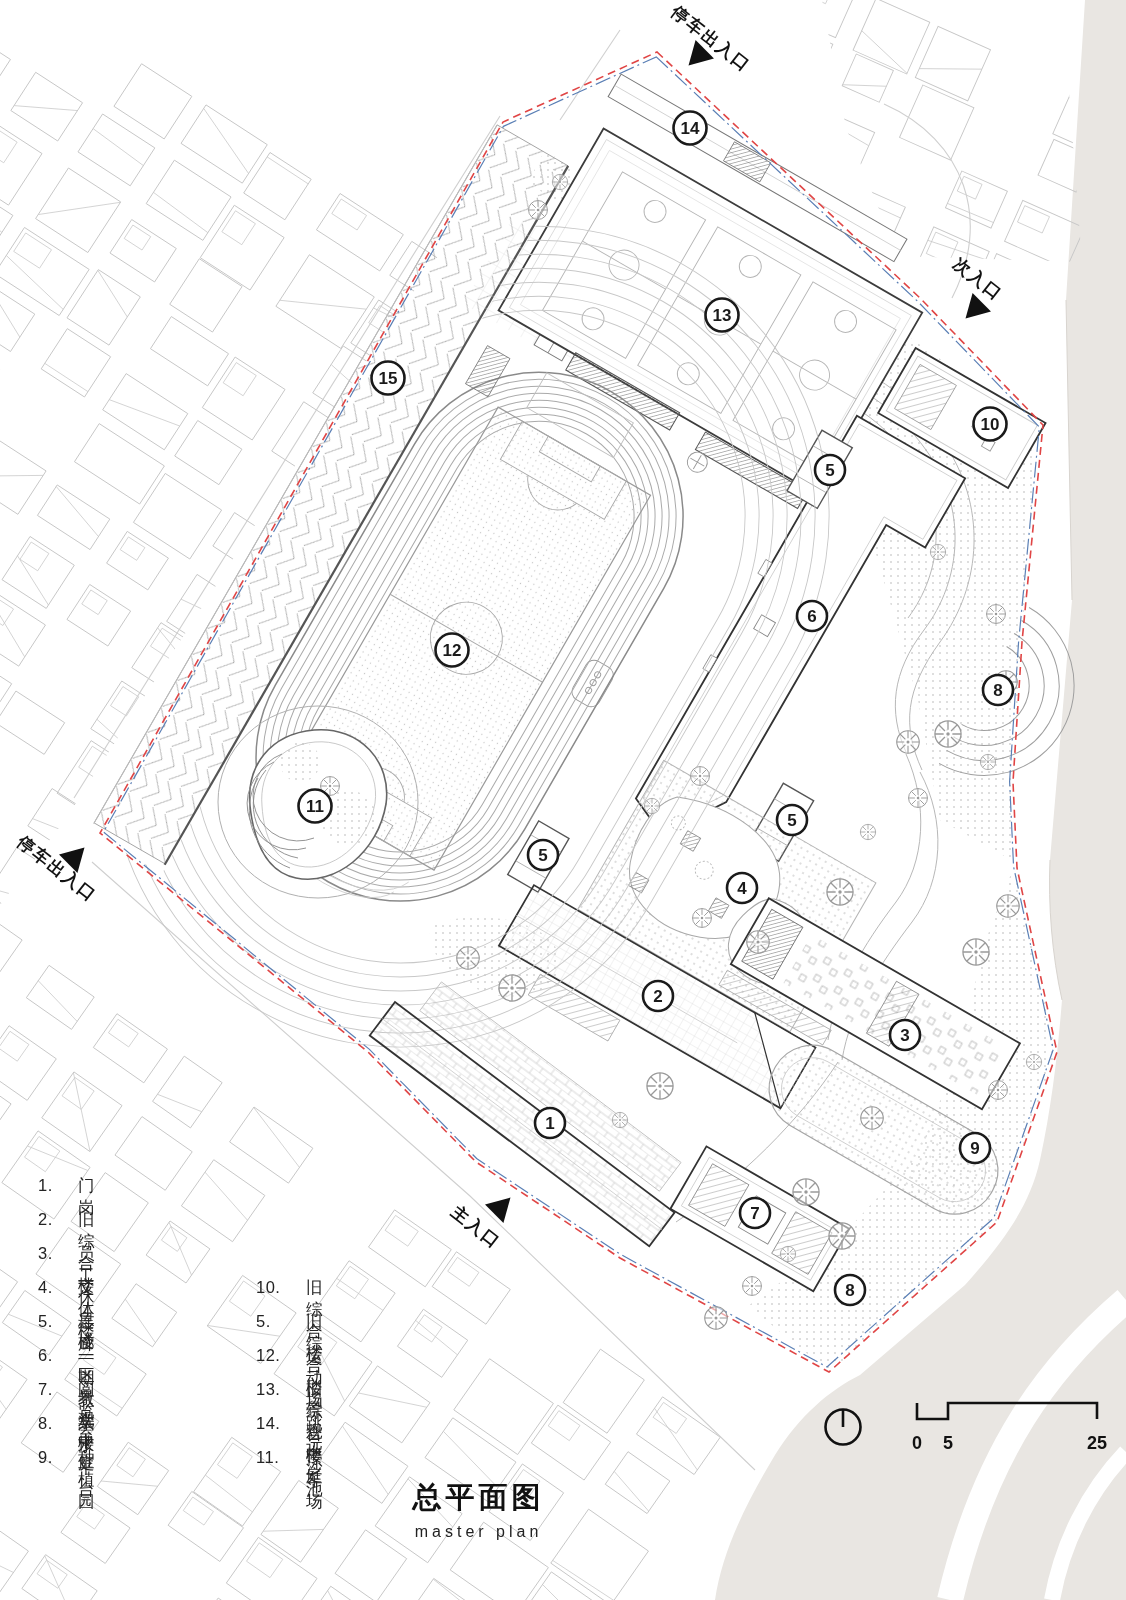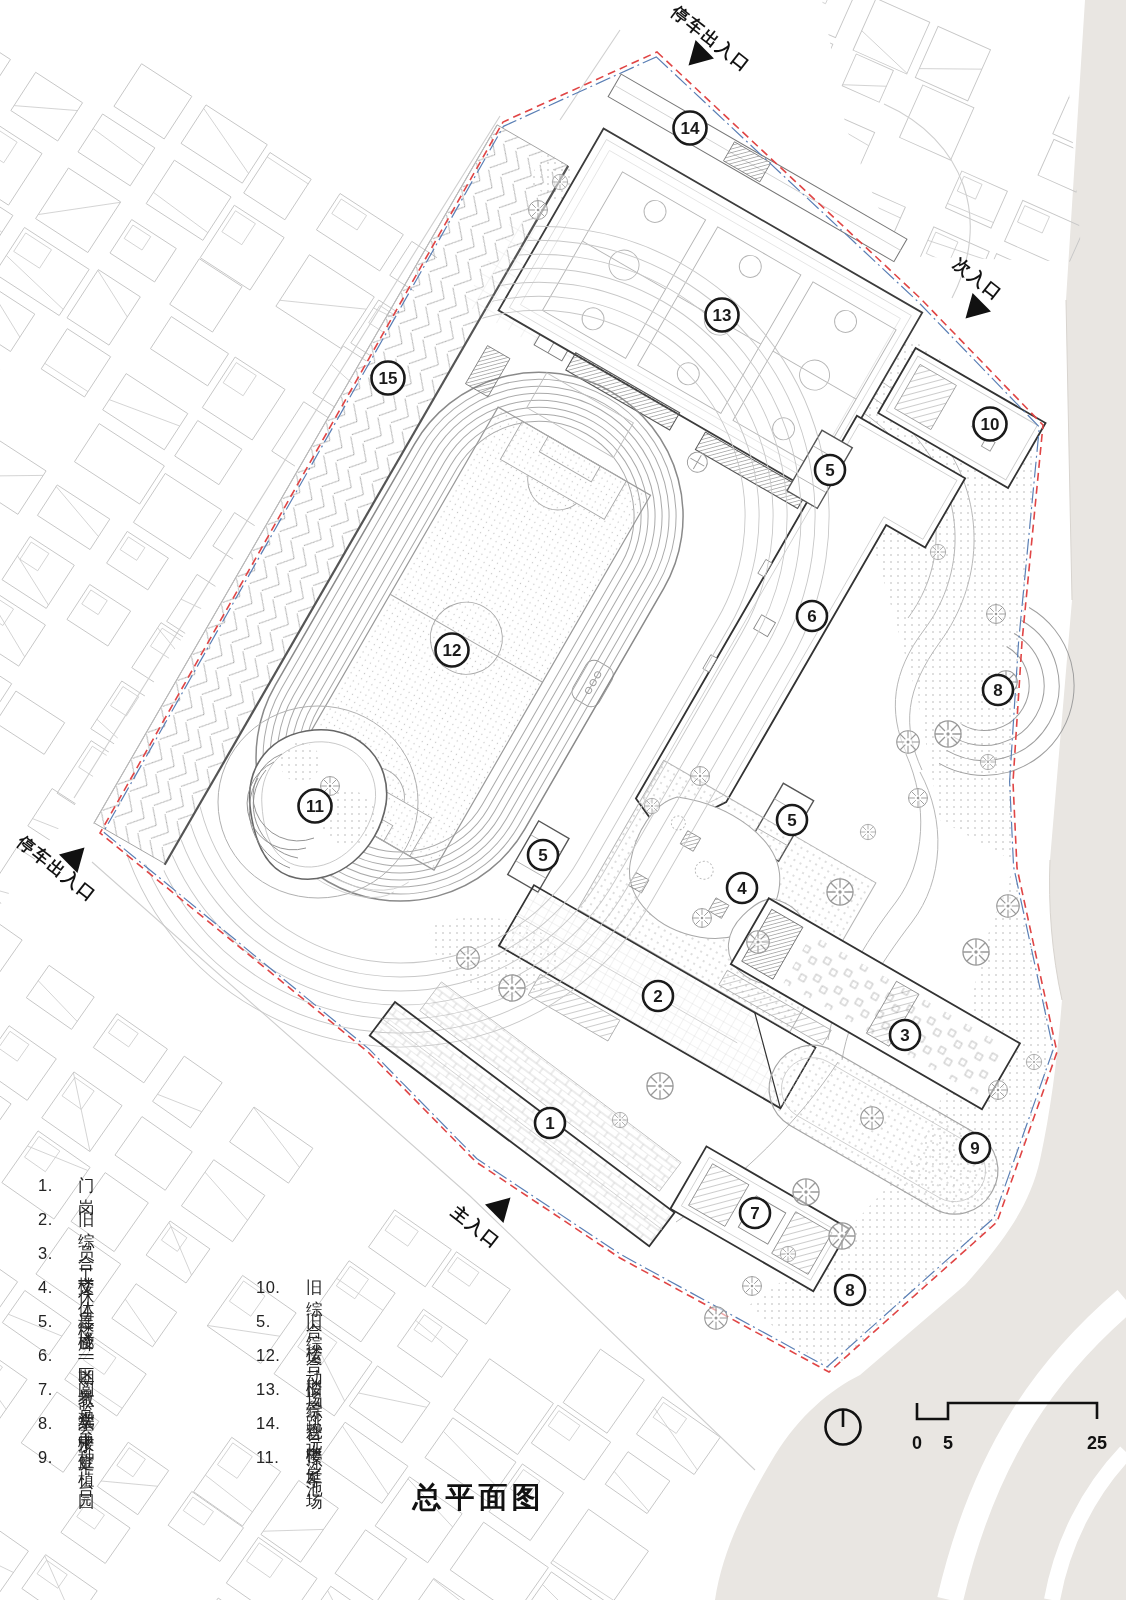--- a/index.html
+++ b/index.html
@@ -1023,14 +1023,15 @@
         </div>
         <div class="leg-row">
           <span class="leg-num">11.</span>
           <span class="leg-label">停车场</span>
         </div>
       </div>
 </div>
 
 <div id="titleblock">
   <div id="title-zh">总平面图</div>
+  <div id="title-en">master plan</div>
 </div>
 </div>
 
 </body></html>

